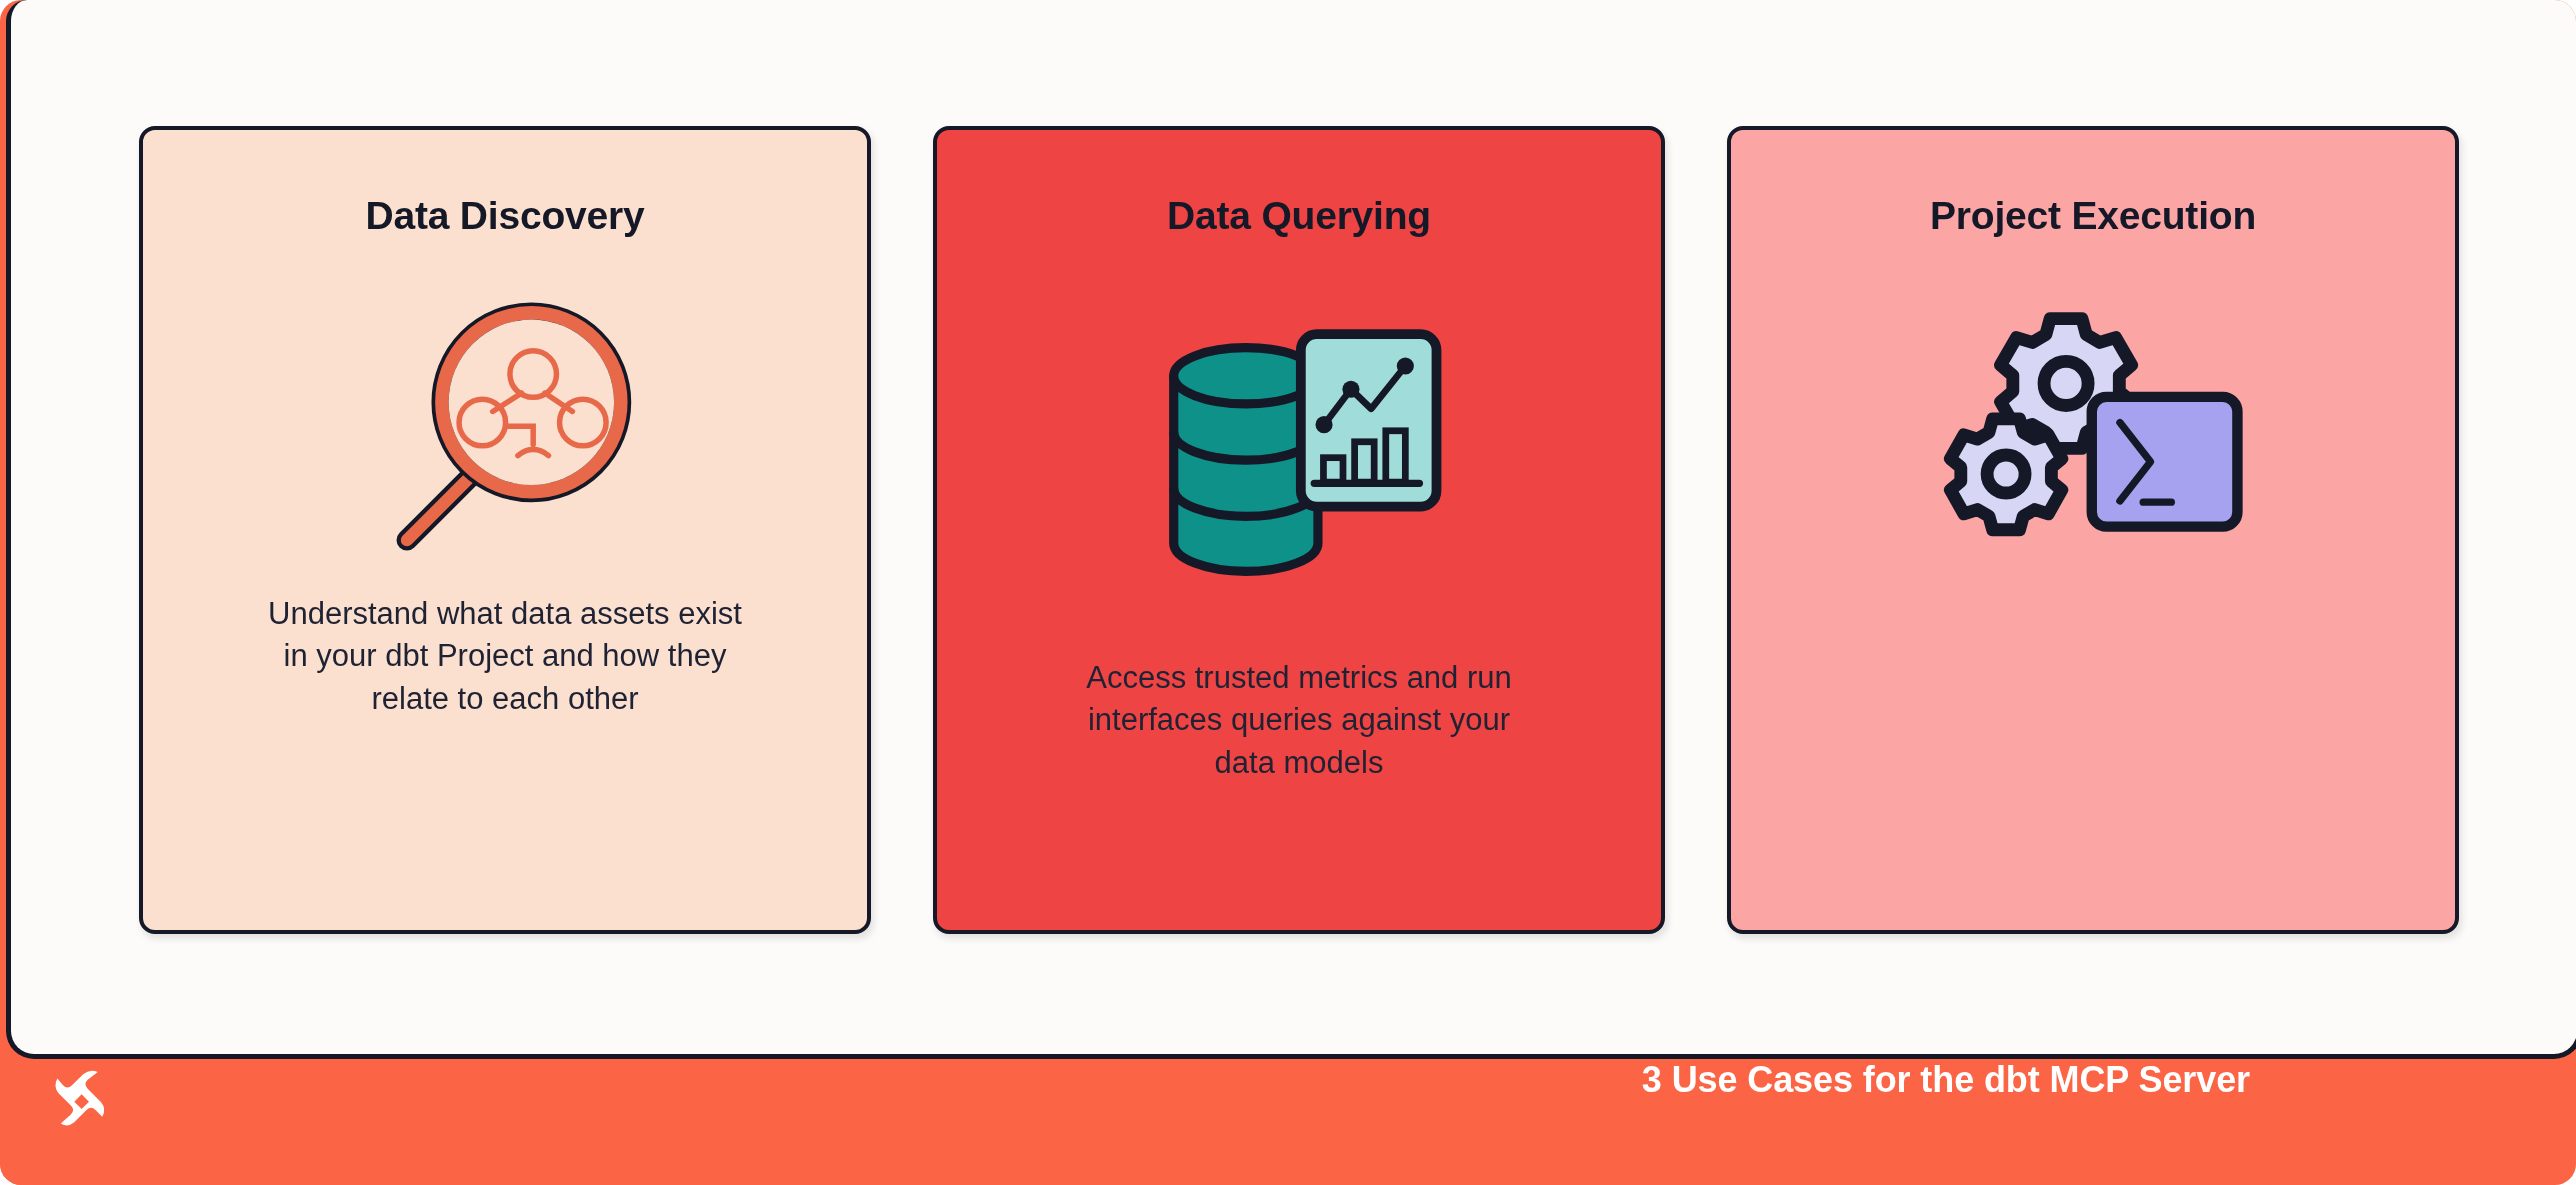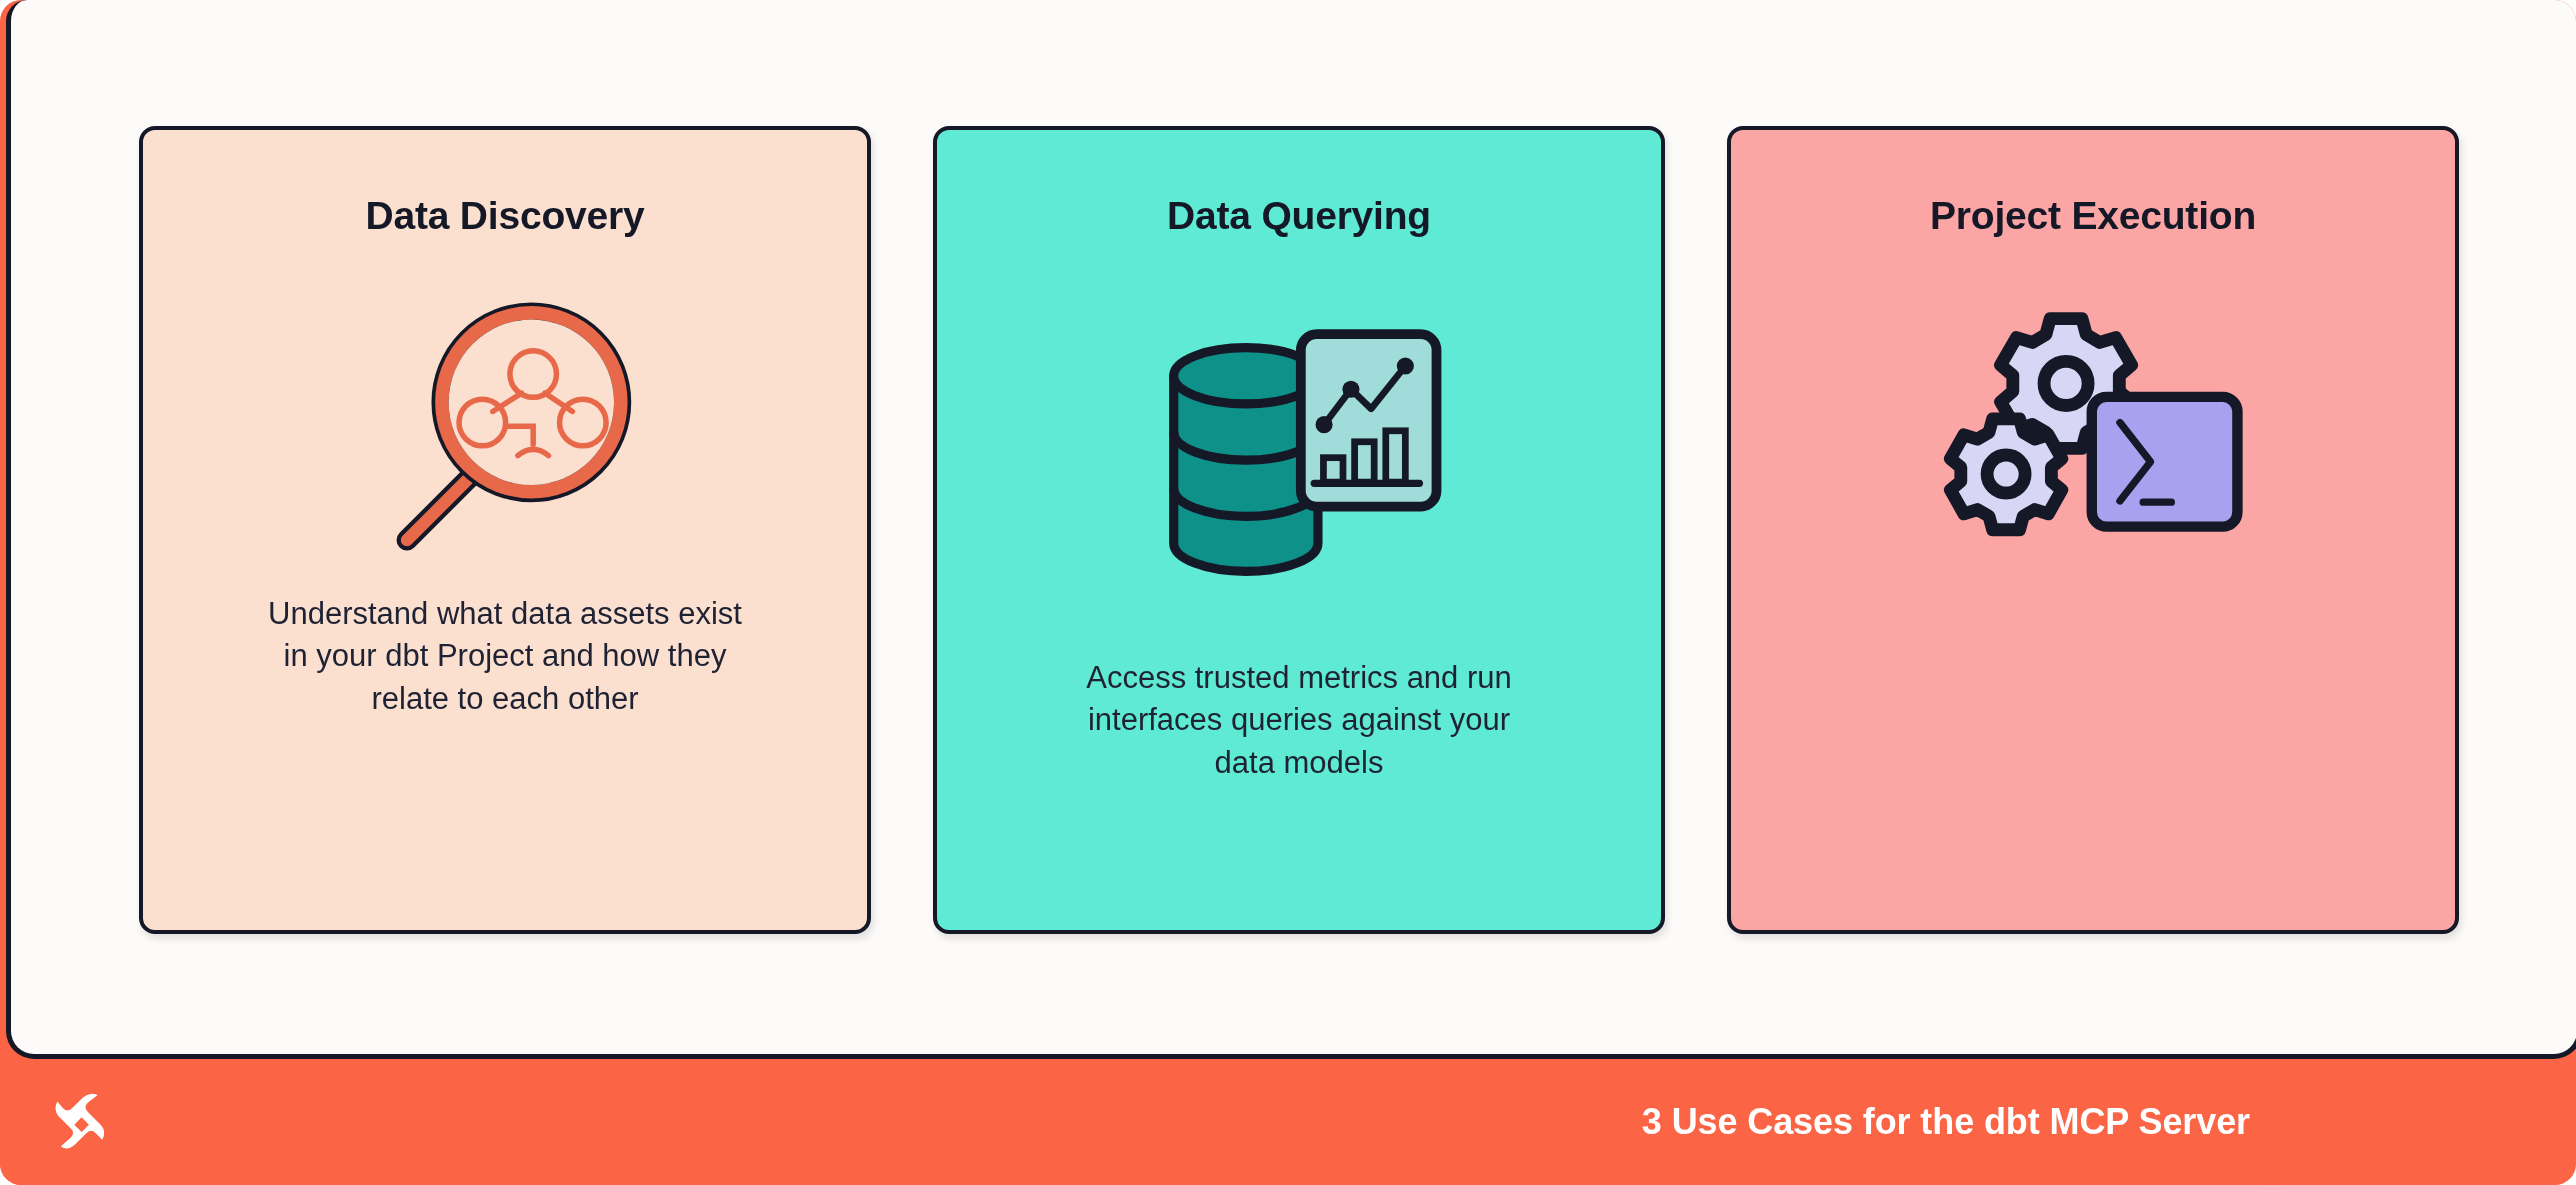--- a/index.html
+++ b/index.html
@@ -63,21 +63,21 @@
     border: 4.9px solid #151827;
     border-radius: 16px;
     box-shadow: 2.4px 4.9px 7.3px rgba(0,0,0,0.10);
     display: flex;
     flex-direction: column;
     align-items: center;
     overflow: hidden;
   }
 
   .card-1 { background: #FBE0D0; }
-  .card-2 { background: #5eead4; gap: 32px; }
+  .card-2 { background: #ef4444; gap: 32px; }
   .card-3 { background: #fca5a5; }
 
   .card-title {
     margin-top: 66px;
     font-size: 39px;
     font-weight: bold;
     color: #151827;
     letter-spacing: -0.2px;
     text-align: center;
     line-height: 1;
@@ -104,21 +104,21 @@
 
   
   .footer {
     position: absolute;
     left: 0;
     bottom: 0;
     width: 2288px;
     height: 126px;
     background: #FB6444;
     display: flex;
-    align-items: center;
+    align-items: flex-start;
     justify-content: space-between;
     box-sizing: border-box;
     padding: 0 38px 0 39px;
     border-radius: 0 0 21px 21px;
   }
 
   .footer-logo {
     width: 81px;
     height: 81px;
     display: flex;

